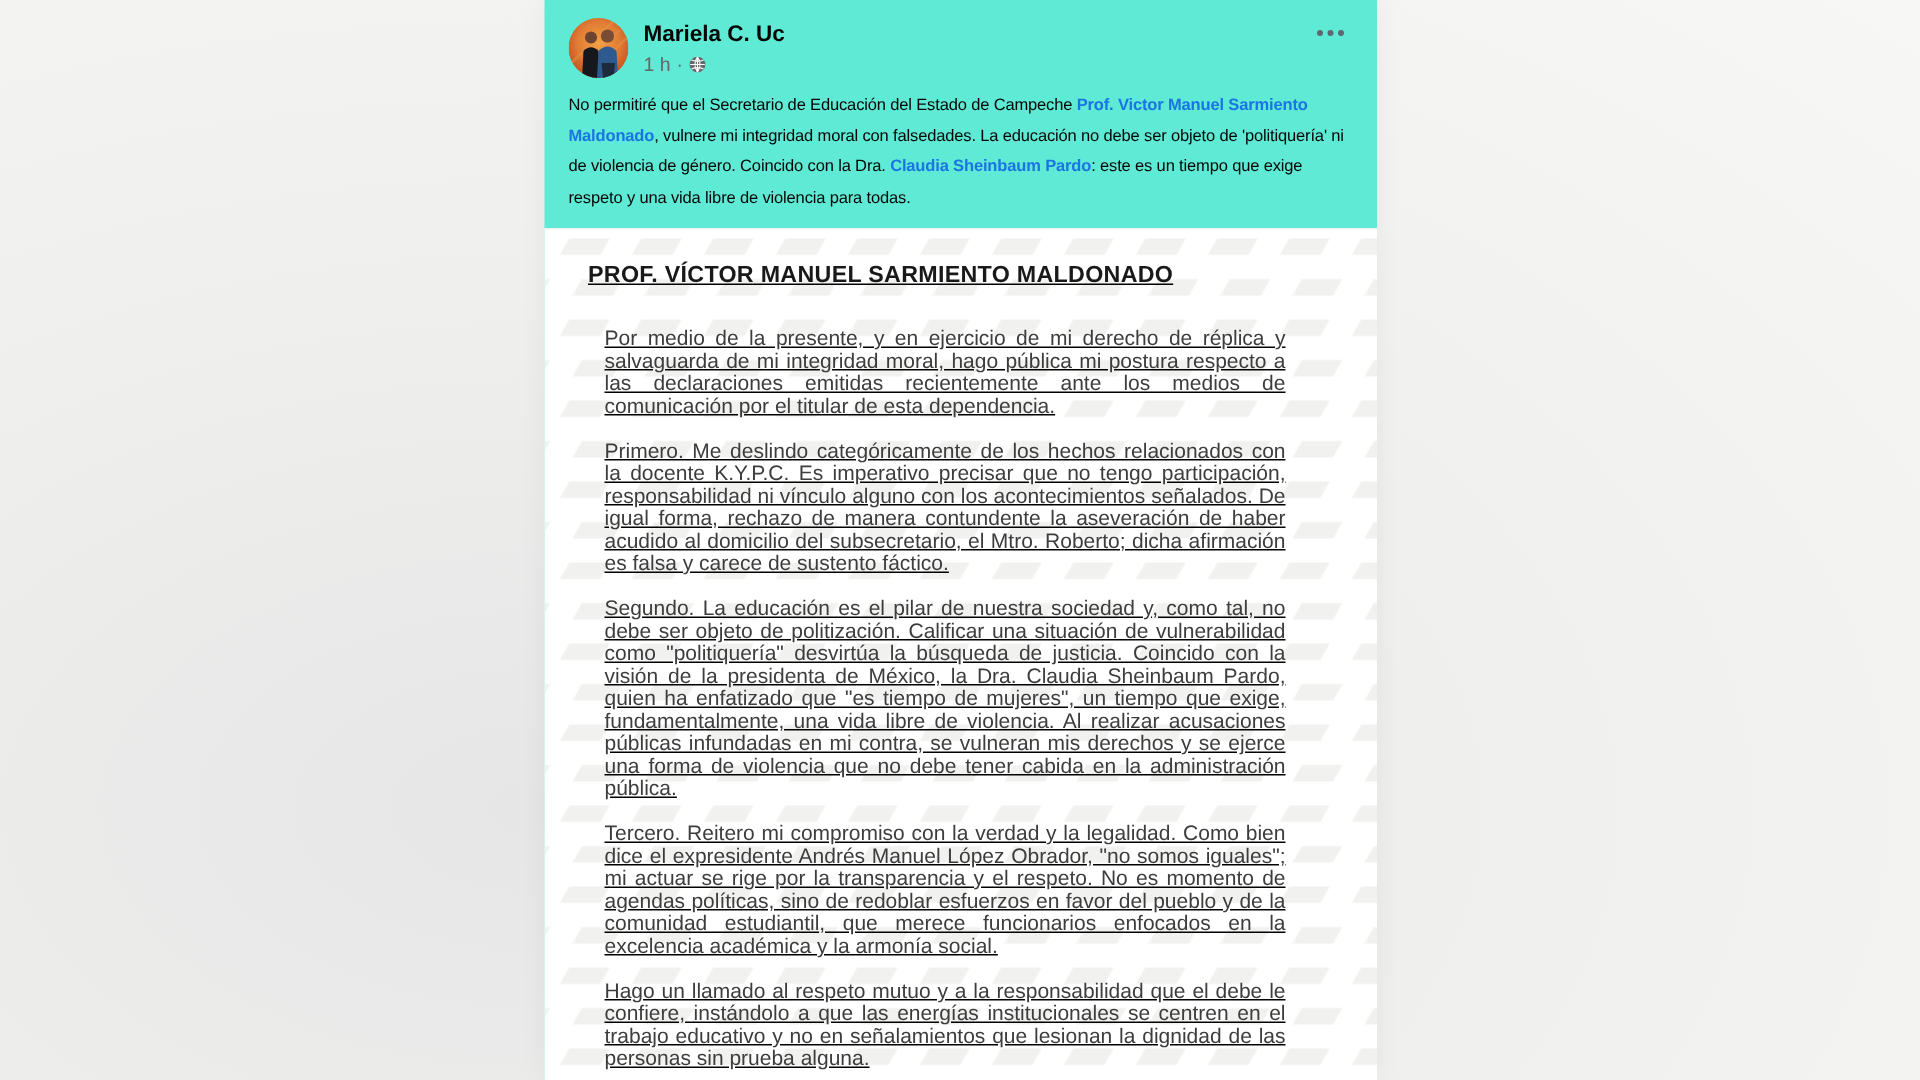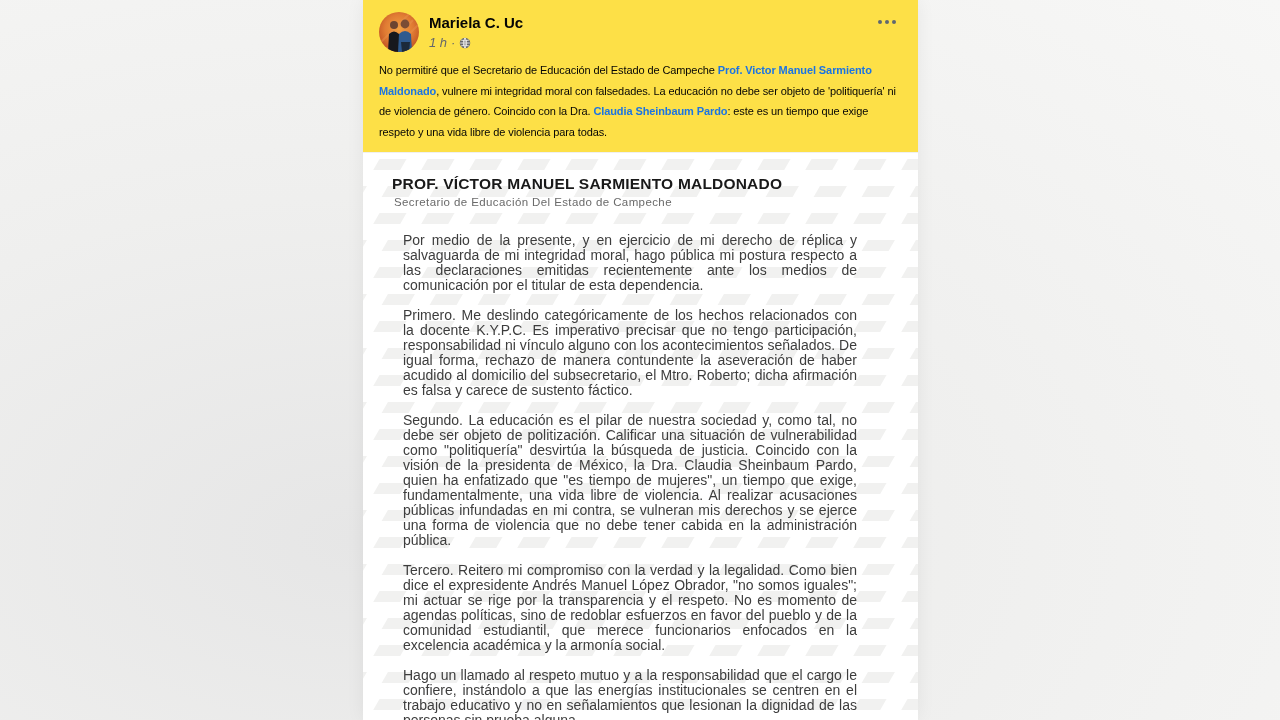--- a/index.html
+++ b/index.html
@@ -5,44 +5,44 @@
   * { margin: 0; padding: 0; box-sizing: border-box; }
   html,body { width: 1280px; height: 720px; overflow: hidden; }
   body {
     font-family: "Liberation Sans", sans-serif;
     background: radial-gradient(ellipse at 28% 75%, #e6e6e6 0%, #efefee 45%, #f7f7f6 100%);
   }
   .stage { position: relative; width: 1280px; height: 720px; }
 
   .post-card {
     position: absolute; left: 363px; top: 0; width: 555px; height: 720px;
-    background: #fde047; display: flex; flex-direction: column;
+    background: #5eead4; display: flex; flex-direction: column;
     box-shadow: 0 0 18px rgba(0,0,0,0.06);
   }
 
   
   .post-header { position: relative; padding: 12px 16px 2px 16px; display: flex; align-items: flex-start; }
   .avatar { width: 40px; height: 40px; border-radius: 50%; overflow: hidden; flex: 0 0 40px; }
   .head-text { margin-left: 10px; padding-top: 1px; }
   .author-name { font-size: 15px; font-weight: 700; color: #050505; line-height: 19px; }
-  .meta-row { display: flex; align-items: center; margin-top: 3px; color: #65676b; font-size: 13px; font-style: italic; }
+  .meta-row { display: flex; align-items: center; margin-top: 3px; color: #65676b; font-size: 13px; }
   .meta-dot { margin: 0 4px; }
   .globe { width: 12px; height: 12px; display: inline-block; }
   .menu-dots { position: absolute; right: 18px; top: 16px; display: flex; gap: 3px; padding: 4px; cursor: pointer; }
   .menu-dots i { width: 4px; height: 4px; border-radius: 50%; background: #606770; display: block; }
 
   
   .post-message {
     padding: 6px 16px 10px 16px;
     font-size: 11px; line-height: 20.5px; color: #050505; letter-spacing: -0.1px;
   }
   .post-link { color: #1b74e4; font-weight: 700; cursor: pointer; }
 
   
-  .doc-attachment { position: relative; flex: 1 1 auto; overflow: hidden; background: #ffffff; border-top: 1px solid #f0f0f0; }
+  .doc-attachment { position: relative; flex: 1 1 auto; overflow: hidden; background: #ffffff; border-top: 1px solid #f0f0f0; text-decoration: underline; }
   .doc-bg { position: absolute; left: 0; top: 0; width: 100%; height: 100%; }
   .doc-content { position: relative; z-index: 1; }
 
   .doc-title { margin: 22px 0 0 29px; font-size: 15.5px; font-weight: 800; color: #191919; letter-spacing: 0.2px; }
   .doc-subtitle { margin: 3px 0 0 31px; font-size: 11.5px; color: #6a6a6a; letter-spacing: 0.4px; }
 
   .doc-body { width: 454px; margin: 25px 0 0 40px; }
   .doc-body p {
     font-size: 14px; line-height: 15px; color: #3d3d3d;
     text-align: justify; margin-bottom: 15px;
@@ -116,28 +116,27 @@
               <rect x="92" y="33" width="27" height="11"></rect>
             </g>
           </pattern>
         </defs>
         <rect width="100%" height="100%" fill="#ffffff"></rect>
         <rect width="100%" height="100%" fill="url(#diag)"></rect>
       </svg>
 
       <div class="doc-content">
         <div class="doc-title">PROF. VÍCTOR MANUEL SARMIENTO MALDONADO</div>
-        <div class="doc-subtitle">Secretario de Educación Del Estado de Campeche</div>
 
         <div class="doc-body">
           <p>Por medio de la presente, y en ejercicio de mi derecho de réplica y salvaguarda de mi integridad moral, hago pública mi postura respecto a las declaraciones emitidas recientemente ante los medios de comunicación por el titular de esta dependencia.</p>
           <p>Primero. Me deslindo categóricamente de los hechos relacionados con la docente K.Y.P.C. Es imperativo precisar que no tengo participación, responsabilidad ni vínculo alguno con los acontecimientos señalados. De igual forma, rechazo de manera contundente la aseveración de haber acudido al domicilio del subsecretario, el Mtro. Roberto; dicha afirmación es falsa y carece de sustento fáctico.</p>
           <p>Segundo. La educación es el pilar de nuestra sociedad y, como tal, no debe ser objeto de politización. Calificar una situación de vulnerabilidad como "politiquería" desvirtúa la búsqueda de justicia. Coincido con la visión de la presidenta de México, la Dra. Claudia Sheinbaum Pardo, quien ha enfatizado que "es tiempo de mujeres", un tiempo que exige, fundamentalmente, una vida libre de violencia. Al realizar acusaciones públicas infundadas en mi contra, se vulneran mis derechos y se ejerce una forma de violencia que no debe tener cabida en la administración pública.</p>
           <p>Tercero. Reitero mi compromiso con la verdad y la legalidad. Como bien dice el expresidente Andrés Manuel López Obrador, "no somos iguales"; mi actuar se rige por la transparencia y el respeto. No es momento de agendas políticas, sino de redoblar esfuerzos en favor del pueblo y de la comunidad estudiantil, que merece funcionarios enfocados en la excelencia académica y la armonía social.</p>
-          <p>Hago un llamado al respeto mutuo y a la responsabilidad que el cargo le confiere, instándolo a que las energías institucionales se centren en el trabajo educativo y no en señalamientos que lesionan la dignidad de las personas sin prueba alguna.</p>
+          <p>Hago un llamado al respeto mutuo y a la responsabilidad que el debe le confiere, instándolo a que las energías institucionales se centren en el trabajo educativo y no en señalamientos que lesionan la dignidad de las personas sin prueba alguna.</p>
         </div>
 
         <div class="sig-block">
           <div class="sig-label">Atentamente</div>
           <div class="sig-script">Mariela Canche</div>
         </div>
       </div>
     </div>
 
   </div>

